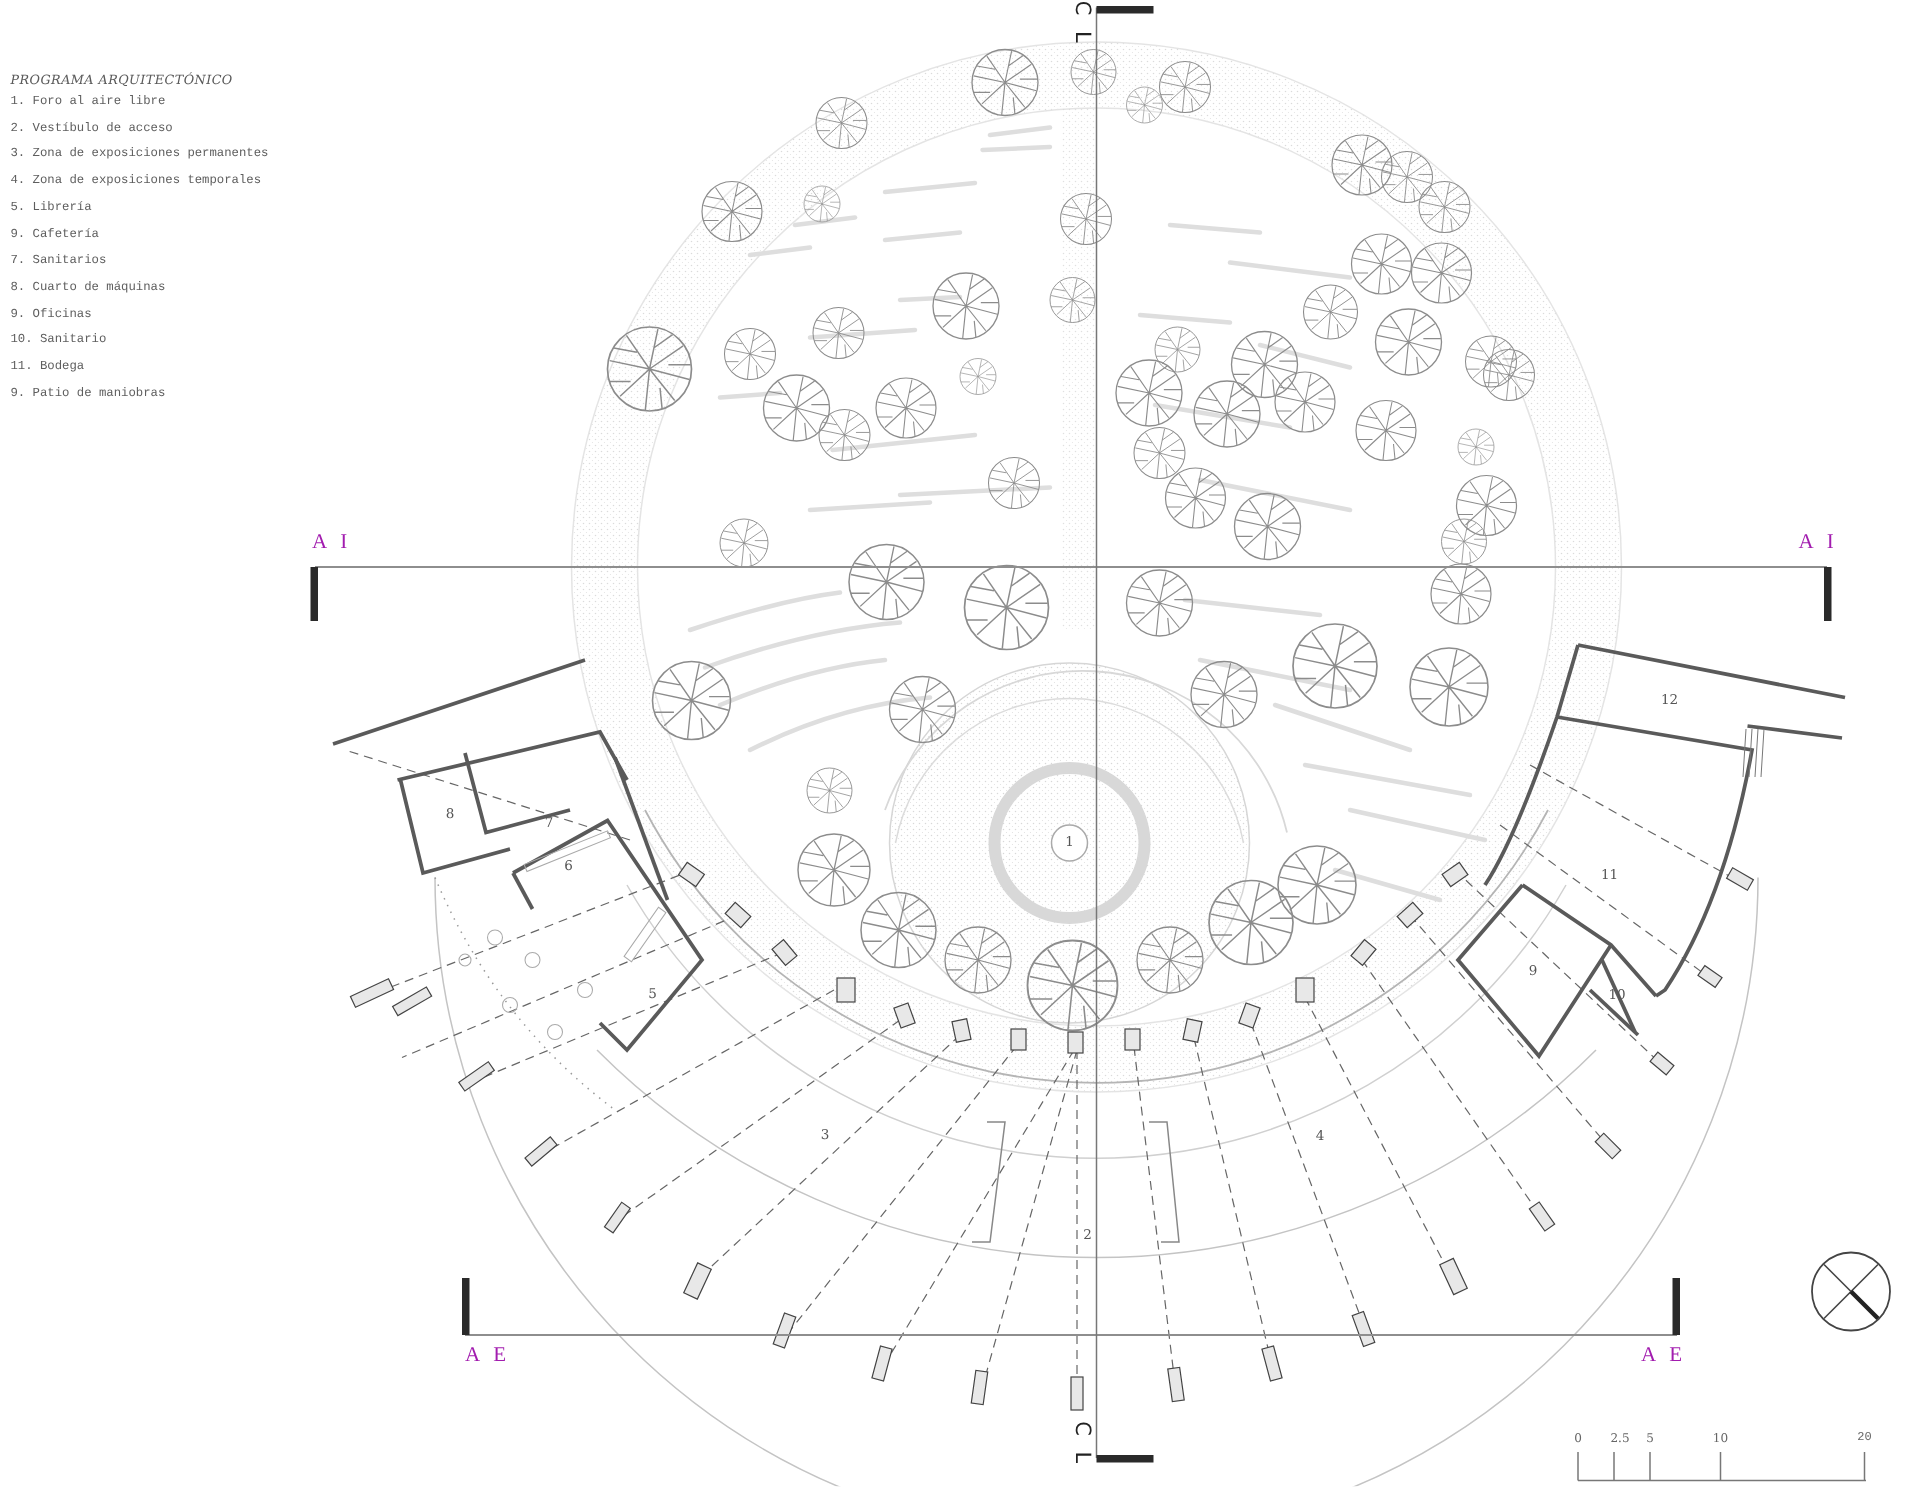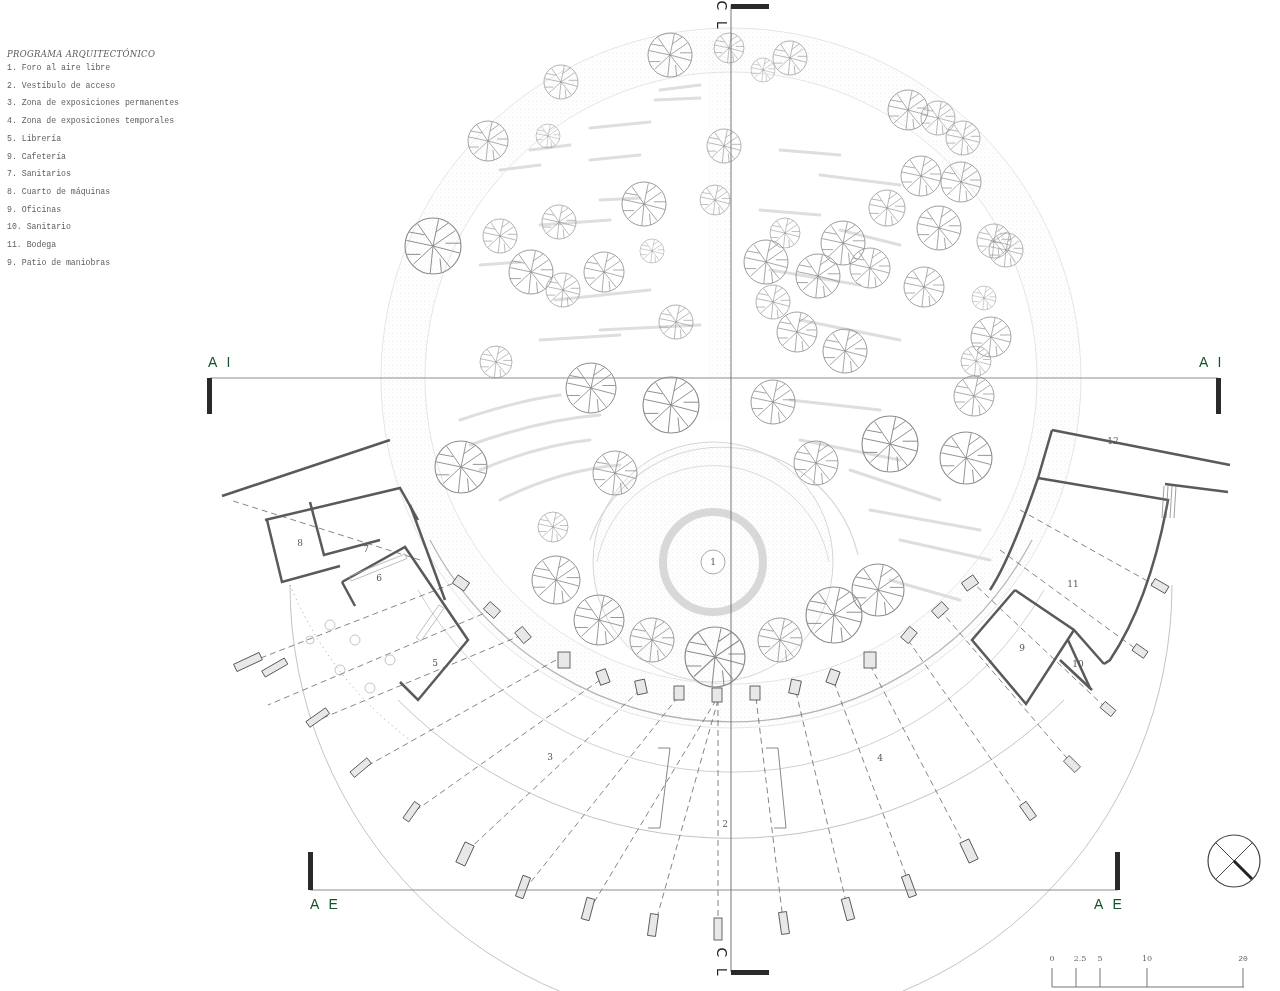--- a/index.html
+++ b/index.html
@@ -3,22 +3,22 @@
 <meta charset="utf-8">
 <style>
   html, body { margin: 0; padding: 0; background: #ffffff; }
   body { width: 1280px; height: 991px; position: relative; overflow: hidden;
          font-family: "DejaVu Serif", serif; color: #6a6a6a; }
   .legend { position: absolute; left: 7px; top: 49px; width: 170px; }
   .legend-title { font-size: 8.5px; letter-spacing: 0.3px; color: #5a5a5a; margin: 0 0 0 0; font-style: italic; }
   .legend-list { list-style: none; margin: 0; padding: 0; font-family: Liberation Mono, monospace; }
   .legend-list li { font-size: 8.2px; line-height: 17.7px; color: #5e5e5e; white-space: nowrap; }
   svg.plan { position: absolute; left: 0; top: 0; }
-  .sec-label { position: absolute; font-family: Liberation Sans, sans-serif; font-size: 14px;
-               color: #14532d; letter-spacing: 3px; }
+  .sec-label { position: absolute; font-family: Liberation Serif, serif; font-size: 14px;
+               color: #a21caf; letter-spacing: 3px; }
   .cl-label { position: absolute; font-family: "DejaVu Sans", sans-serif; font-size: 14px;
               color: #222; letter-spacing: 3px; transform: rotate(90deg); transform-origin: center; }
   .room-label { position: absolute; font-size: 9px; color: #555; transform: translate(-50%, -50%); }
   .scale { position: absolute; left: 1040px; top: 950px; width: 220px; height: 40px; }
   .scale-tick-label { position: absolute; top: 4px; font-size: 8px; color: #666; transform: translateX(-50%); }
 </style>
 </head>
 <body>
 
 <div class="legend">
@@ -310,21 +310,21 @@
 <div class="room-label" style="left:725px; top:824px;">2</div>
 <div class="room-label" style="left:550px; top:757px;">3</div>
 <div class="room-label" style="left:880px; top:758px;">4</div>
 <div class="room-label" style="left:435px; top:663px;">5</div>
 <div class="room-label" style="left:379px; top:578px;">6</div>
 <div class="room-label" style="left:366px; top:549px;">7</div>
 <div class="room-label" style="left:300px; top:543px;">8</div>
 <div class="room-label" style="left:1022px; top:648px;">9</div>
 <div class="room-label" style="left:1078px; top:664px;">10</div>
 <div class="room-label" style="left:1073px; top:584px;">11</div>
-<div class="room-label" style="left:1113px; top:441px;">12</div>
+<div class="room-label" style="left:1113px; top:467px;">12</div>
 
 <div class="scale">
   <span class="scale-tick-label" style="left:12px;">0</span>
   <span class="scale-tick-label" style="left:40px;">2.5</span>
   <span class="scale-tick-label" style="left:60px;">5</span>
   <span class="scale-tick-label" style="left:107px;">10</span>
   <span class="scale-tick-label" style="left:203px;font-family:Liberation Mono, monospace;">20</span>
 </div>
 
 </body></html>

